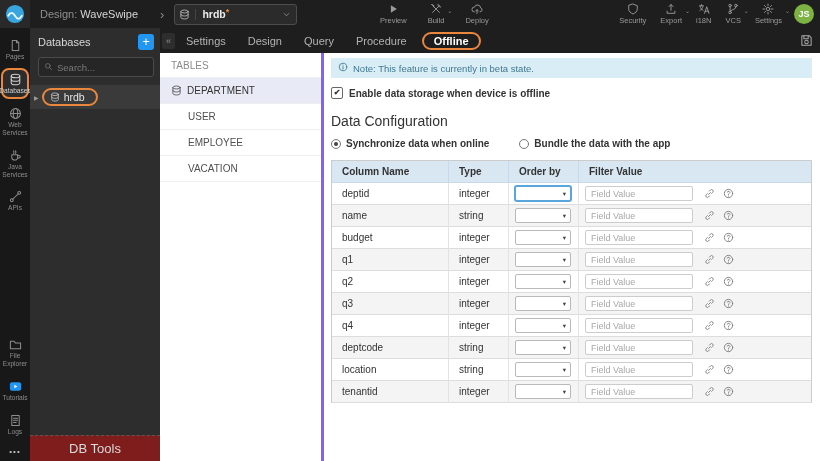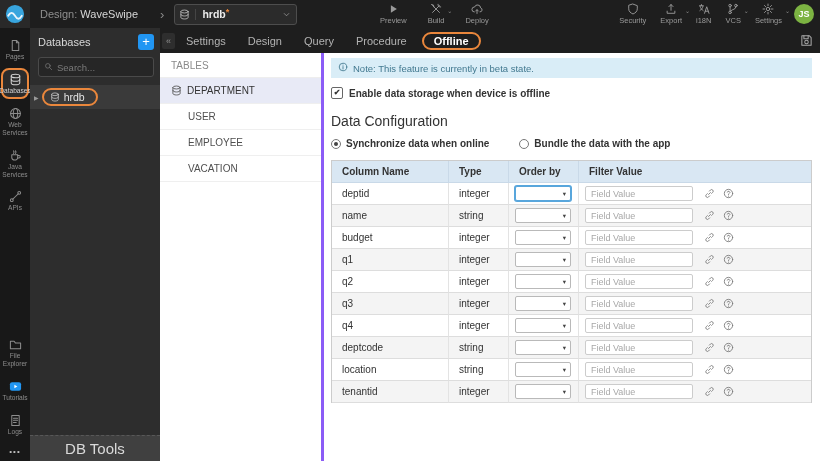--- a/index.html
+++ b/index.html
@@ -41,21 +41,21 @@
   .db-panel{width:130px;flex:0 0 130px;background:#2d2d2d;display:flex;flex-direction:column;box-sizing:border-box;}
   .db-panel-header{display:flex;align-items:center;padding:6px 6px 5px 8px;}
   .db-title{color:#d8d8d8;font-size:11px;flex:1;}
   .add-db{width:16px;height:16px;background:var(--accent-blue);color:#fff;border:none;border-radius:3px;font-size:13px;line-height:14px;text-align:center;padding:0;cursor:pointer;font-family:inherit;}
   .db-search{margin:2px 6px 8px 8px;height:18px;border:1px solid #4a4a4a;background:#262626;border-radius:3px;display:flex;align-items:center;gap:4px;padding:0 5px;color:#7a7a7a;font-size:9.5px;cursor:text;}
   .db-search svg{width:9px;height:9px;}
   .db-tree-item{height:24px;display:flex;align-items:center;background:#3a3a3a;color:#e4e4e4;font-size:10.5px;padding-left:4px;cursor:pointer;}
   .tree-caret{color:#9a9a9a;font-size:6px;margin-right:3px;}
   .tree-pill{display:flex;align-items:center;gap:4px;border:2px solid var(--accent-orange);border-radius:10px;padding:1px 11px 1px 6px;}
   .tree-pill svg{width:10px;height:10px;color:#c9c9c9;}
-  .db-footer{margin-top:auto;height:25px;border-top:1px dashed #585858;background:#404040;color:#dadada;font-size:15px;display:flex;align-items:center;justify-content:center;cursor:pointer;}
+  .db-footer{margin-top:auto;height:25px;border-top:1px dashed #585858;background:#7f1d1d;color:#dadada;font-size:13px;display:flex;align-items:center;justify-content:center;cursor:pointer;}
 
   
   .main{flex:1;display:flex;flex-direction:column;min-width:0;}
   .tabbar{height:25px;flex:0 0 25px;background:#1e1e1e;display:flex;align-items:center;}
   .collapse-btn{width:13px;height:16px;margin-left:2px;background:#2e2e2e;color:#8f8f8f;font-size:9px;display:flex;align-items:center;justify-content:center;border-radius:2px;cursor:pointer;}
   .tab{color:#b3b3b3;font-size:11px;padding:3px 11px;cursor:pointer;white-space:nowrap;}
   .tab.active{color:#fff;font-weight:bold;border:2px solid var(--accent-orange);border-radius:11px;padding:1px 10px;margin-left:4px;}
   .save-btn{margin-left:auto;margin-right:7px;color:#a8a8a8;cursor:pointer;display:flex;}
   .save-btn svg{width:13px;height:13px;}
 

